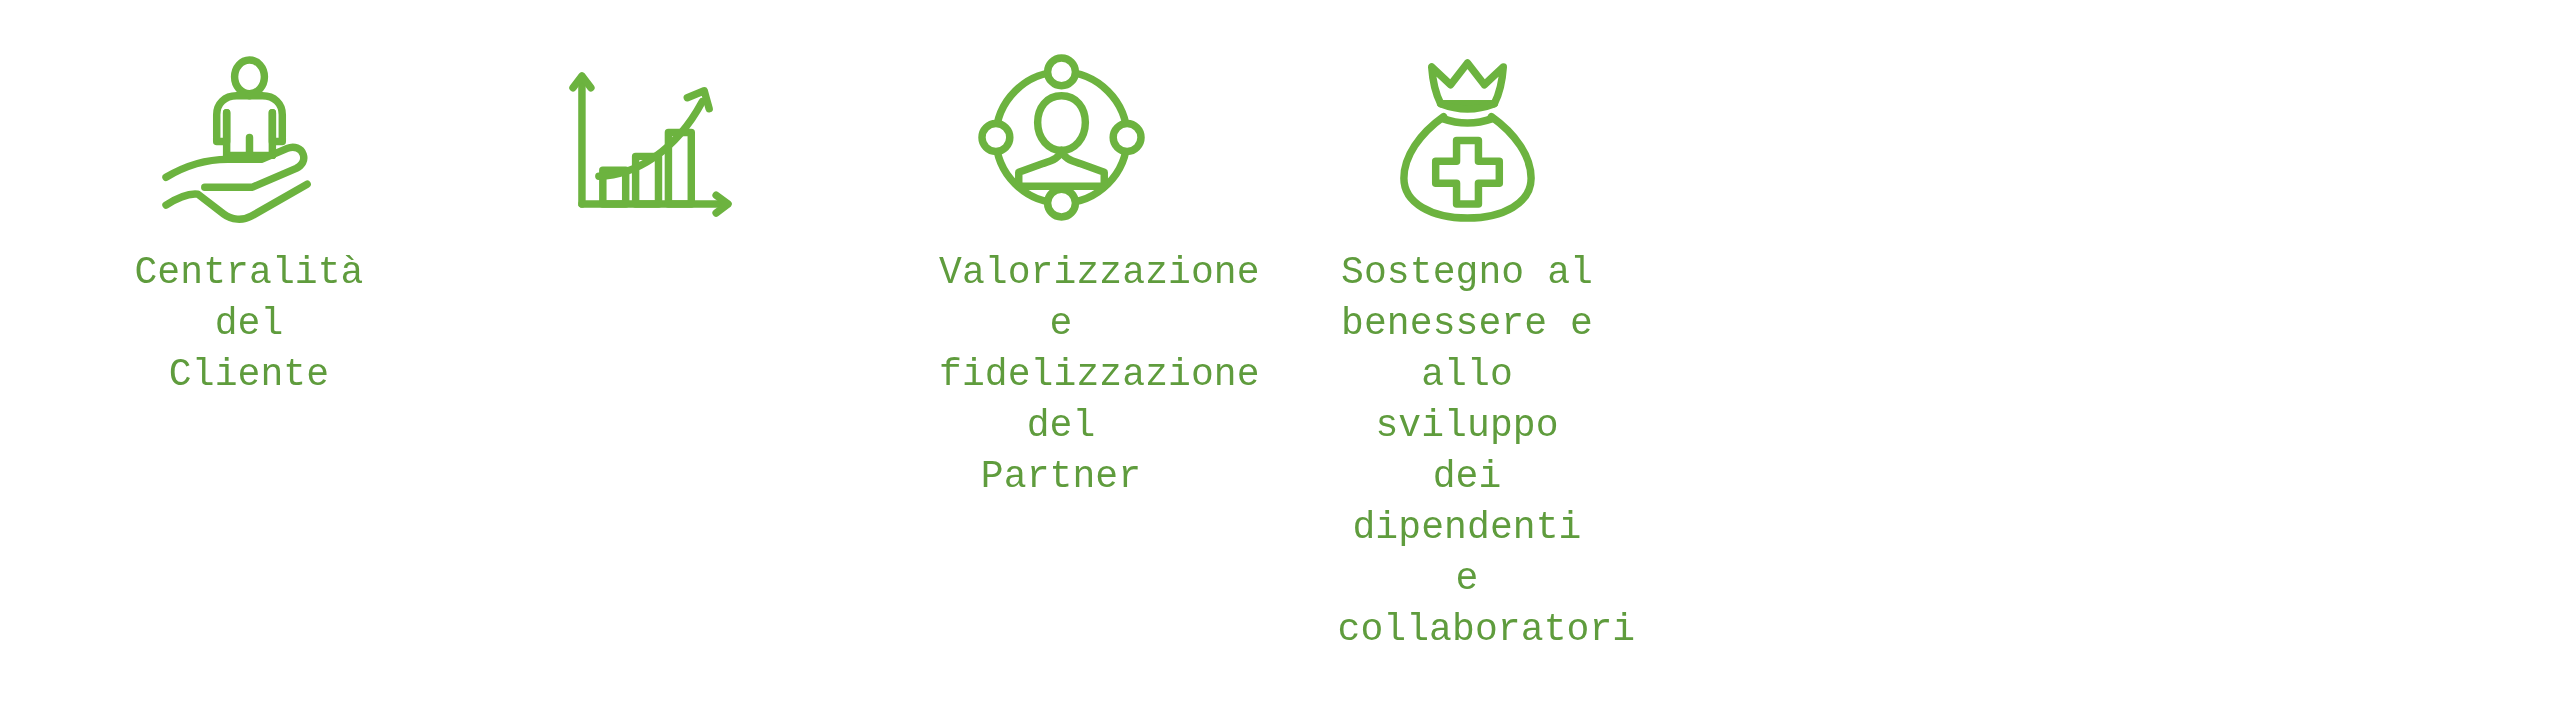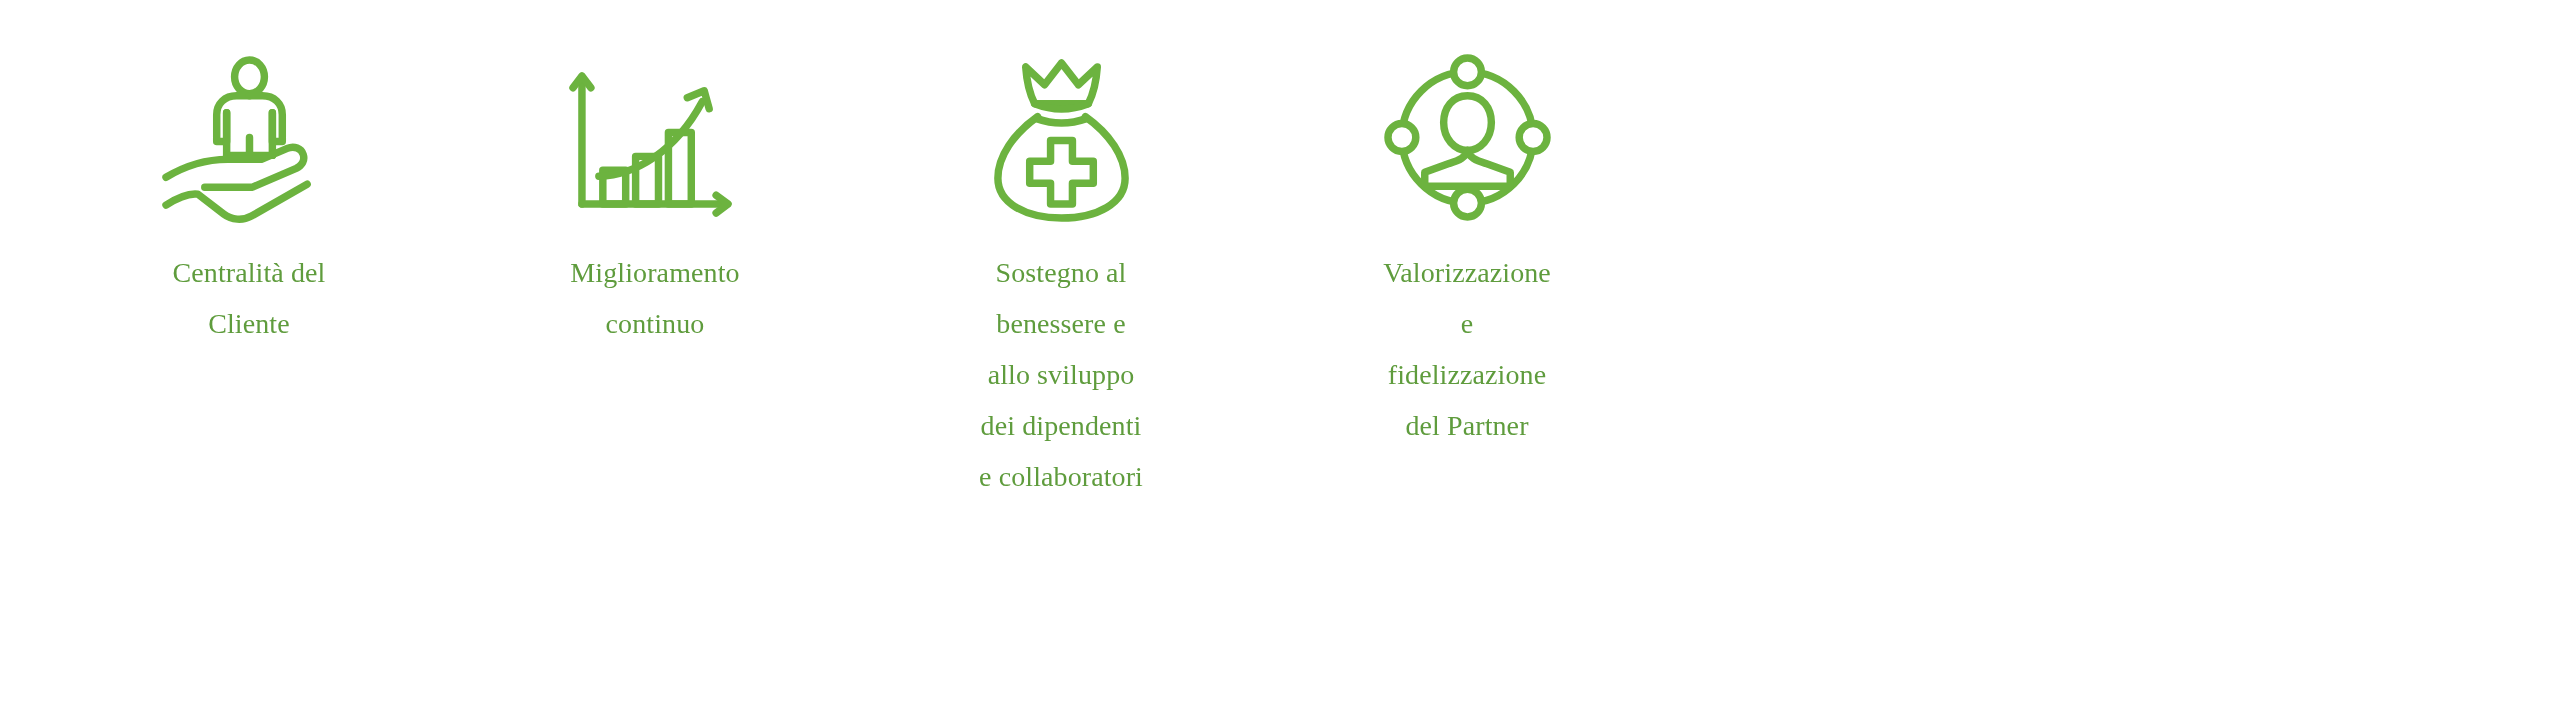--- a/index.html
+++ b/index.html
@@ -49,23 +49,23 @@
     width: 100%;
     height: 100%;
     overflow: visible;
   }
 
   .value-label {
     margin-top: 28px;
     width: 328px;
     text-align: center;
     color: #5f9c3d;
-    font-size: 28px;
+    font-size: 38px;
     line-height: 51px;
-    font-family: Liberation Serif, serif;
+    font-family: Liberation Mono, monospace;
     font-weight: 400;
     letter-spacing: 0.1px;
     white-space: pre-line;
   }
 
   
   .card-1 .value-label { width: 298px; }
   .card-2 .value-label { width: 249px; }
   .card-3 .value-label { width: 229px; }
   .card-4 .value-label { width: 328px; }
@@ -111,22 +111,43 @@
         <path d="M161 141 L173 150 L161 159" fill="none"></path>
 
         <rect x="47" y="116" width="23" height="34"></rect>
         <rect x="80" y="102" width="23" height="48"></rect>
         <rect x="113" y="78" width="23" height="72"></rect>
 
         <path d="M43 122 C80 121 120 97 147 47"></path>
         <path d="M132 43 L149 36 L154 54" fill="none"></path>
       </svg>
     </div>
-    <div class="value-label">Miglioramento
-continuo</div>
+  </div>
+
+  <div class="value-card card-6">
+    <div class="value-icon">
+      <svg viewBox="0 0 200 165" fill="none" stroke="#6cb33f" stroke-width="7.5" stroke-linecap="round" stroke-linejoin="round" aria-hidden="true">
+
+        <circle cx="100" cy="83" r="66"></circle>
+
+        <circle cx="100" cy="17" r="14" fill="#ffffff"></circle>
+        <circle cx="100" cy="149" r="14" fill="#ffffff"></circle>
+        <circle cx="34" cy="83" r="14" fill="#ffffff"></circle>
+        <circle cx="166" cy="83" r="14" fill="#ffffff"></circle>
+
+        <path d="M100 41 c-15 0 -24 12 -24 27 c0 16 11 28 24 28
+                 c13 0 24 -12 24 -28 c0 -15 -9 -27 -24 -27 Z"></path>
+
+        <path d="M100 96 c-2 7 -8 10 -18 13 l-25 9 v14 h86 v-14 l-25 -9 c-10 -3 -16 -6 -18 -13"></path>
+      </svg>
+    </div>
+    <div class="value-label">Valorizzazione
+e
+fidelizzazione
+del Partner</div>
   </div>
 
   <div class="value-card card-5">
     <div class="value-icon">
       <svg viewBox="0 0 200 165" fill="none" stroke="#6cb33f" stroke-width="7.5" stroke-linecap="round" stroke-linejoin="round" aria-hidden="true">
 
         <path d="M64 12 c1 15 4 27 9 37 h54 c5 -10 8 -22 9 -37
                  l-19 18 l-17 -22 l-17 22 Z"></path>
 
         <path d="M73 49 c18 7 36 7 54 0"></path>
@@ -138,37 +159,14 @@
         <path d="M89 86 h22 v21 h21 v22 h-21 v21 h-22 v-21 h-21 v-22 h21 Z"></path>
       </svg>
     </div>
     <div class="value-label">Sostegno al
 benessere e
 allo sviluppo
 dei dipendenti
 e collaboratori</div>
   </div>
 
-  <div class="value-card card-6">
-    <div class="value-icon">
-      <svg viewBox="0 0 200 165" fill="none" stroke="#6cb33f" stroke-width="7.5" stroke-linecap="round" stroke-linejoin="round" aria-hidden="true">
-
-        <circle cx="100" cy="83" r="66"></circle>
-
-        <circle cx="100" cy="17" r="14" fill="#ffffff"></circle>
-        <circle cx="100" cy="149" r="14" fill="#ffffff"></circle>
-        <circle cx="34" cy="83" r="14" fill="#ffffff"></circle>
-        <circle cx="166" cy="83" r="14" fill="#ffffff"></circle>
-
-        <path d="M100 41 c-15 0 -24 12 -24 27 c0 16 11 28 24 28
-                 c13 0 24 -12 24 -28 c0 -15 -9 -27 -24 -27 Z"></path>
-
-        <path d="M100 96 c-2 7 -8 10 -18 13 l-25 9 v14 h86 v-14 l-25 -9 c-10 -3 -16 -6 -18 -13"></path>
-      </svg>
-    </div>
-    <div class="value-label">Valorizzazione
-e
-fidelizzazione
-del Partner</div>
-  </div>
-
 </div>
 
 
 </body></html>

